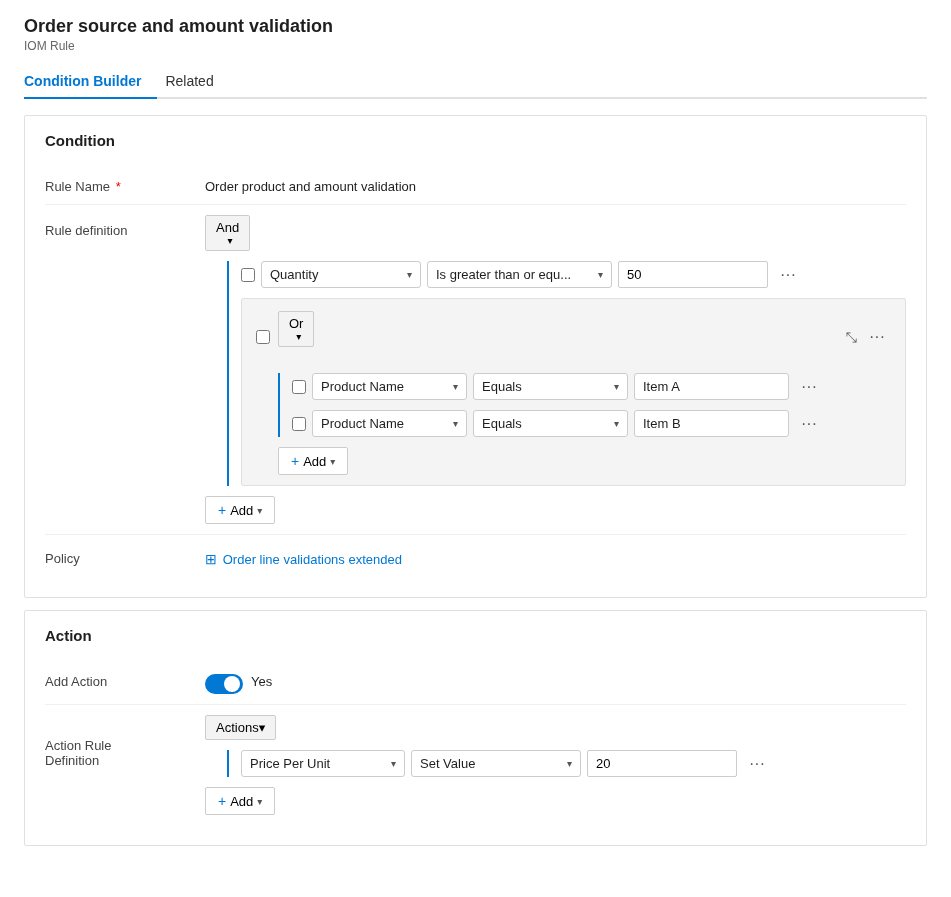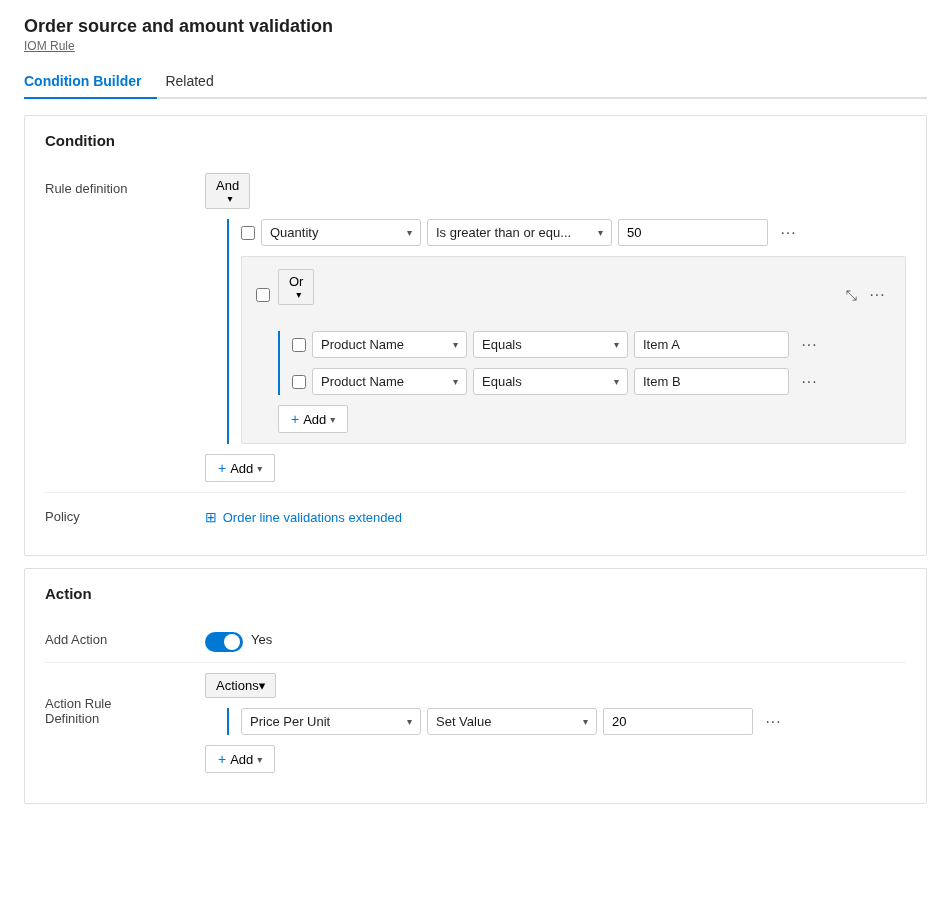--- a/index.html
+++ b/index.html
@@ -19,21 +19,20 @@
     .page-title {
       font-size: 18px;
       font-weight: 600;
       color: #1f1f1f;
       margin-bottom: 2px;
     }
     .page-subtitle {
       font-size: 12px;
       color: #666;
       margin-bottom: 10px;
-      text-decoration: underline;
     }
     .tabs {
       display: flex;
       border-bottom: 2px solid #e0e0e0;
       margin-bottom: 0;
     }
     .tab {
       padding: 10px 16px 8px 0;
       font-size: 14px;
       cursor: pointer;
@@ -268,20 +267,29 @@
   <div class="page-subtitle">IOM Rule</div>
 
   <div class="tabs">
     <div class="tab active">Condition Builder</div>
     <div class="tab" style="margin-left:8px;">Related</div>
   </div>
 
   <div class="section-card">
     <div class="section-title">Condition</div>
 
+    <div class="form-row">
+      <div class="form-label">
+        <span>Rule Name</span>
+        <span class="required-star">*</span>
+      </div>
+      <div class="form-value">
+        <span>Order product and amount validation</span>
+      </div>
+    </div>
 
     <div class="form-row" style="align-items:flex-start;">
       <div class="form-label" style="padding-top:8px;">
         <span>Rule definition</span>
       </div>
       <div class="rule-definition-area">
 
         <div>
           <button class="operator-btn">
             <span>And</span>
@@ -420,21 +428,21 @@
         <div>
           <button class="actions-btn">
             <span>Actions</span>
             <span class="caret">▾</span>
           </button>
         </div>
 
         <div class="indent-block">
 
           <div class="condition-row">
-            <div class="field-select" style="width:180px;">
+            <div class="field-select" style="width:164px;">
               <span>Price Per Unit</span>
               <span class="caret">▾</span>
             </div>
             <div class="field-select" style="width:170px;">
               <span>Set Value</span>
               <span class="caret">▾</span>
             </div>
             <input type="text" class="field-value-input" style="width: 150px;" value="20">
             <button class="dots-btn">···</button>
           </div>

